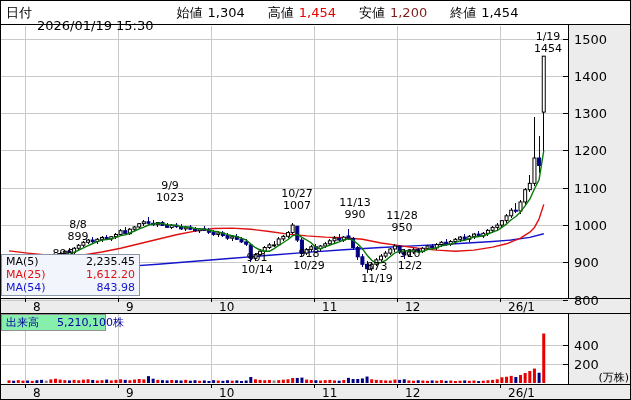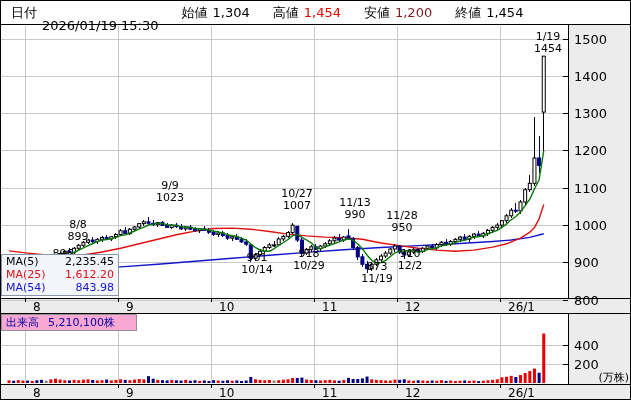--- a/index.html
+++ b/index.html
@@ -1,36 +1,36 @@
 <!DOCTYPE html>
 <html><head>
 <meta charset="utf-8">
 <style>
   html,body{margin:0;padding:0;background:#fff;}
   .page{position:relative;width:631px;height:400px;box-sizing:border-box;border:1px solid #000;
         background:#fff;font-family:"DejaVu Sans","Liberation Sans",sans-serif;overflow:hidden;}
   .info-bar{position:absolute;left:0;top:0;width:100%;height:24px;box-sizing:border-box;
         border-bottom:1px solid #000;display:flex;align-items:center;font-size:13px;color:#000;
-        padding-left:10px;white-space:nowrap;background:#fff;z-index:3;}
+        padding-left:5px;white-space:nowrap;background:#fff;z-index:3;}
   .info-bar .lbl{margin-right:5px;}
   .info-bar .val{font-weight:normal;margin-right:23px;}
   .info-bar .date-val{font-weight:normal;margin-right:23px;margin-top:26px;}
   .val.hi{color:#e60000;} .val.lo{color:#7f1d1d;}
   .bgbox{position:absolute;background:#ececec;z-index:1;}
   .axis-main{left:567px;top:24px;width:64px;height:273px;border-left:1px solid #000;box-sizing:border-box;}
   .axis-row1{left:0;top:297px;width:100%;height:16px;border-top:1px solid #000;border-bottom:1px solid #000;box-sizing:border-box;}
   .axis-vol{left:567px;top:313px;width:64px;height:70px;border-left:1px solid #000;box-sizing:border-box;}
   .axis-row2{left:0;top:383px;width:100%;height:17px;border-top:1px solid #000;box-sizing:border-box;}
   svg.chart{position:absolute;left:0;top:0;z-index:2;}
-  .ma-box{position:absolute;left:0px;top:253px;width:118px;height:42px;box-sizing:border-box;
+  .ma-box{position:absolute;left:0px;top:253px;width:139px;height:42px;box-sizing:border-box;
         background:#f2f5fb;border:1px solid #8a96a8;z-index:3;font-size:11px;line-height:13px;}
   .ma-row{display:flex;justify-content:space-between;padding:0 4px;}
-  .vol-box{position:absolute;left:0px;top:313px;width:136px;height:17px;box-sizing:border-box;
-        background:#f9a8d4;border:1px solid #909090;z-index:3;font-size:11px;color:#0000a0;
-        display:flex;align-items:center;gap:9px;padding:0 4px;white-space:nowrap;}
+  .vol-box{position:absolute;left:0px;top:313px;width:105px;height:17px;box-sizing:border-box;
+        background:#86efac;border:1px solid #909090;z-index:3;font-size:11px;color:#0000a0;
+        display:flex;align-items:center;gap:18px;padding:0 4px;white-space:nowrap;}
 </style>
 </head>
 <body>
 
 <div class="page">
 
   <div class="info-bar">
     <span class="lbl">日付</span>
     <span class="date-val">2026/01/19 15:30</span>
     <span class="lbl">始値</span>

